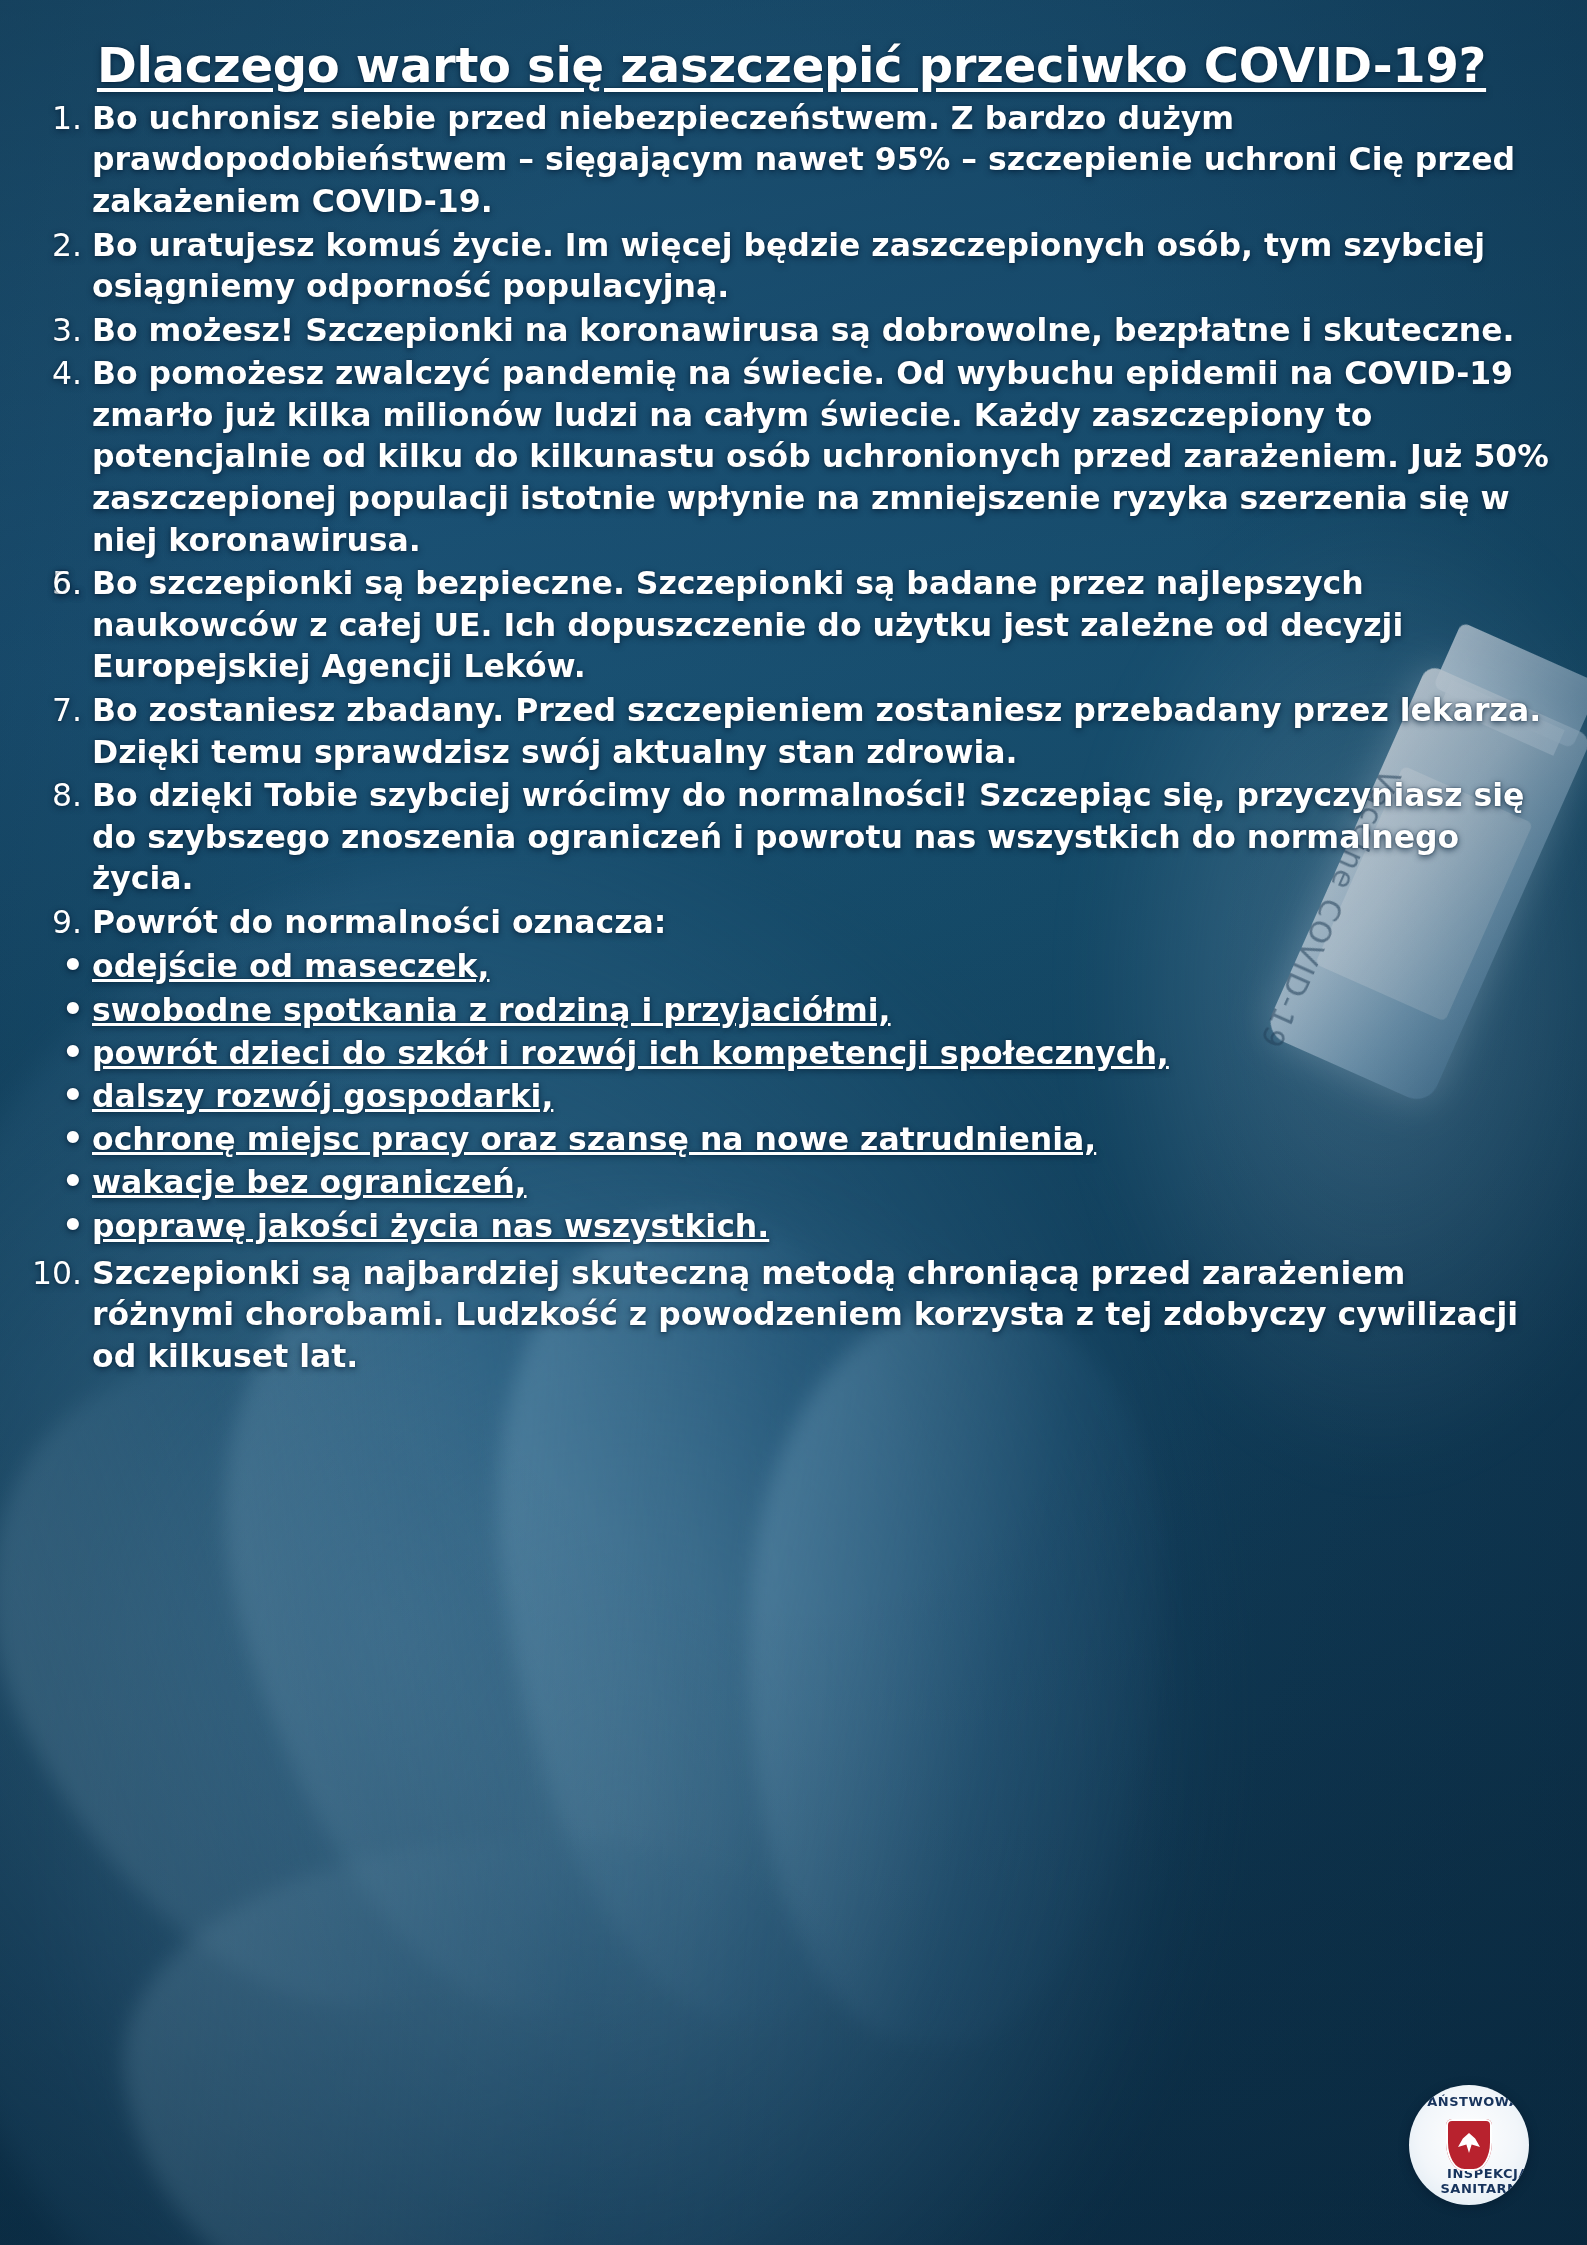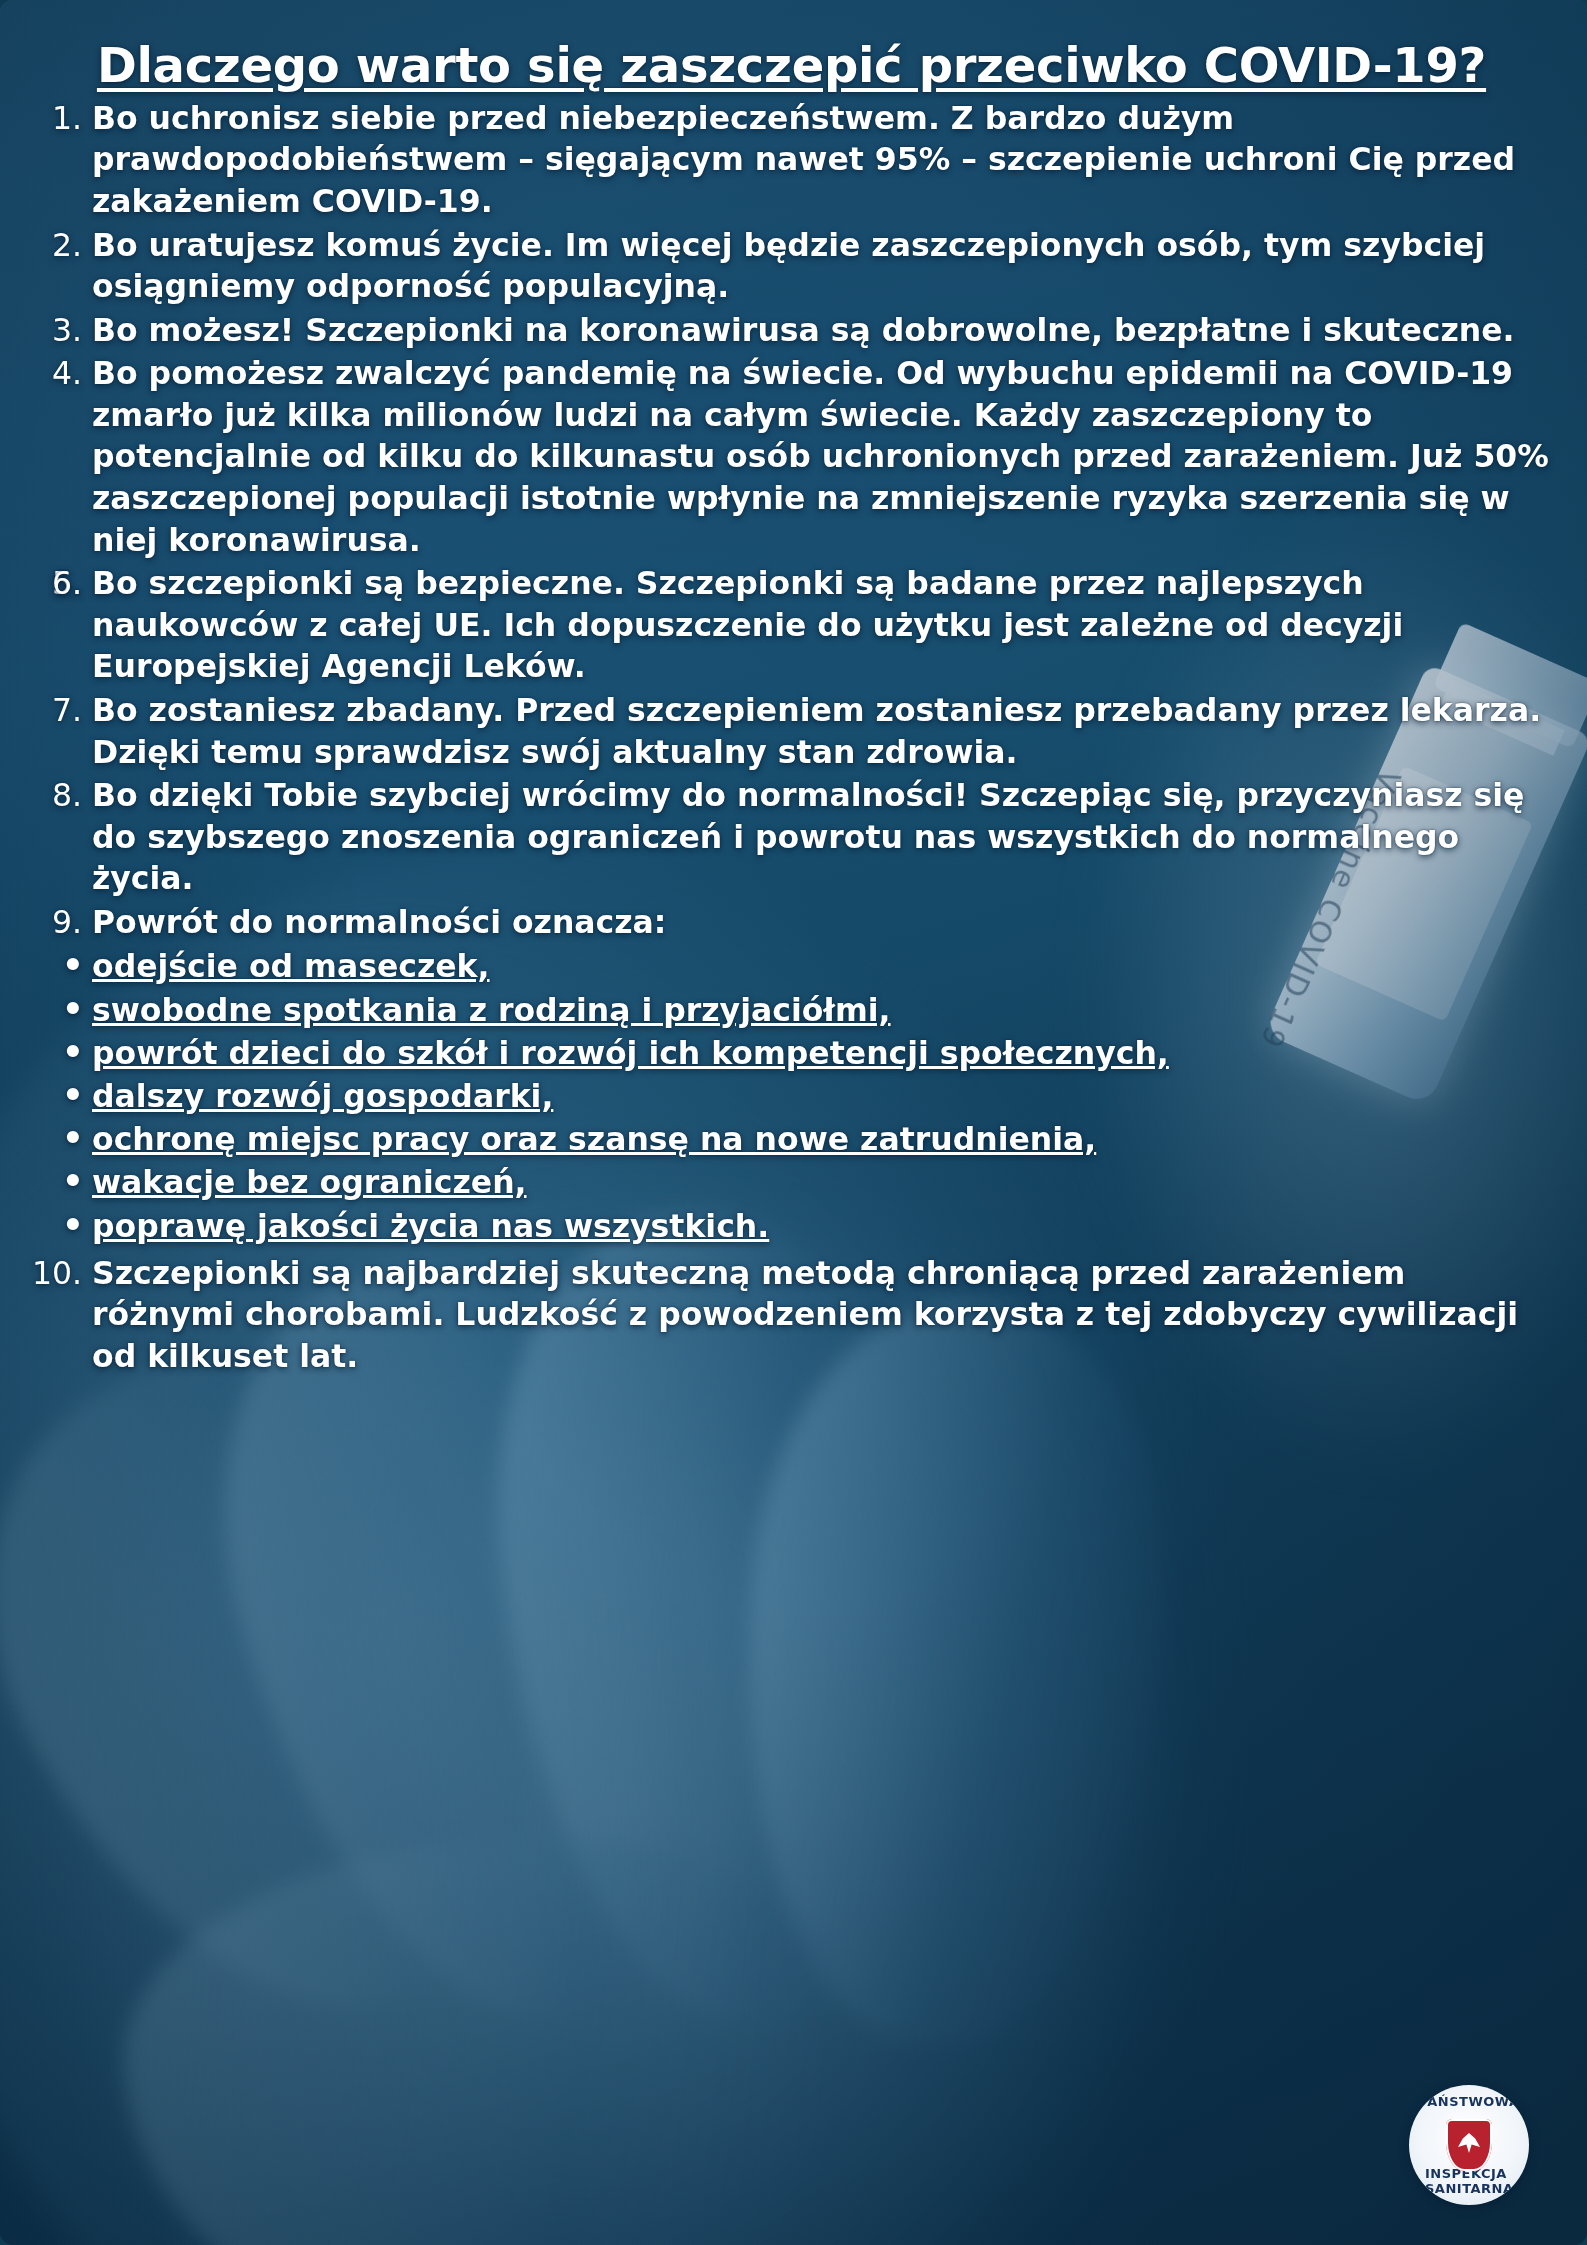--- a/index.html
+++ b/index.html
@@ -14,21 +14,20 @@
     overflow: hidden;
     font-family: "DejaVu Sans", sans-serif;
   }
 
   
   #poster {
     position: absolute;
     inset: 0;
     overflow: hidden;
     background: linear-gradient(160deg, #2d6d94 0%, #1f5a80 22%, #17506f 45%, #123f5c 70%, #0d3049 100%);
-    border-radius: 13px;
   }
   .bg-layer {
     position: absolute;
     inset: 0;
     pointer-events: none;
   }
   
   .hand-a {
     position: absolute;
     left: -8%;
@@ -231,21 +230,21 @@
     top: 9px;
     left: 0;
     right: 0;
     text-align: center;
   }
   .logo .ring-text span.bottom {
     position: absolute;
     bottom: 9px;
     left: 16px;
     right: 0;
-    text-align: left;
+    text-align: right;
   }
   .logo .crest {
     width: 46px;
     height: 52px;
     background: #b8222e;
     border-radius: 6px 6px 40% 40% / 6px 6px 55% 55%;
     position: relative;
     box-shadow: inset 0 0 0 2px #ffffff;
   }
   .logo .crest:after {

